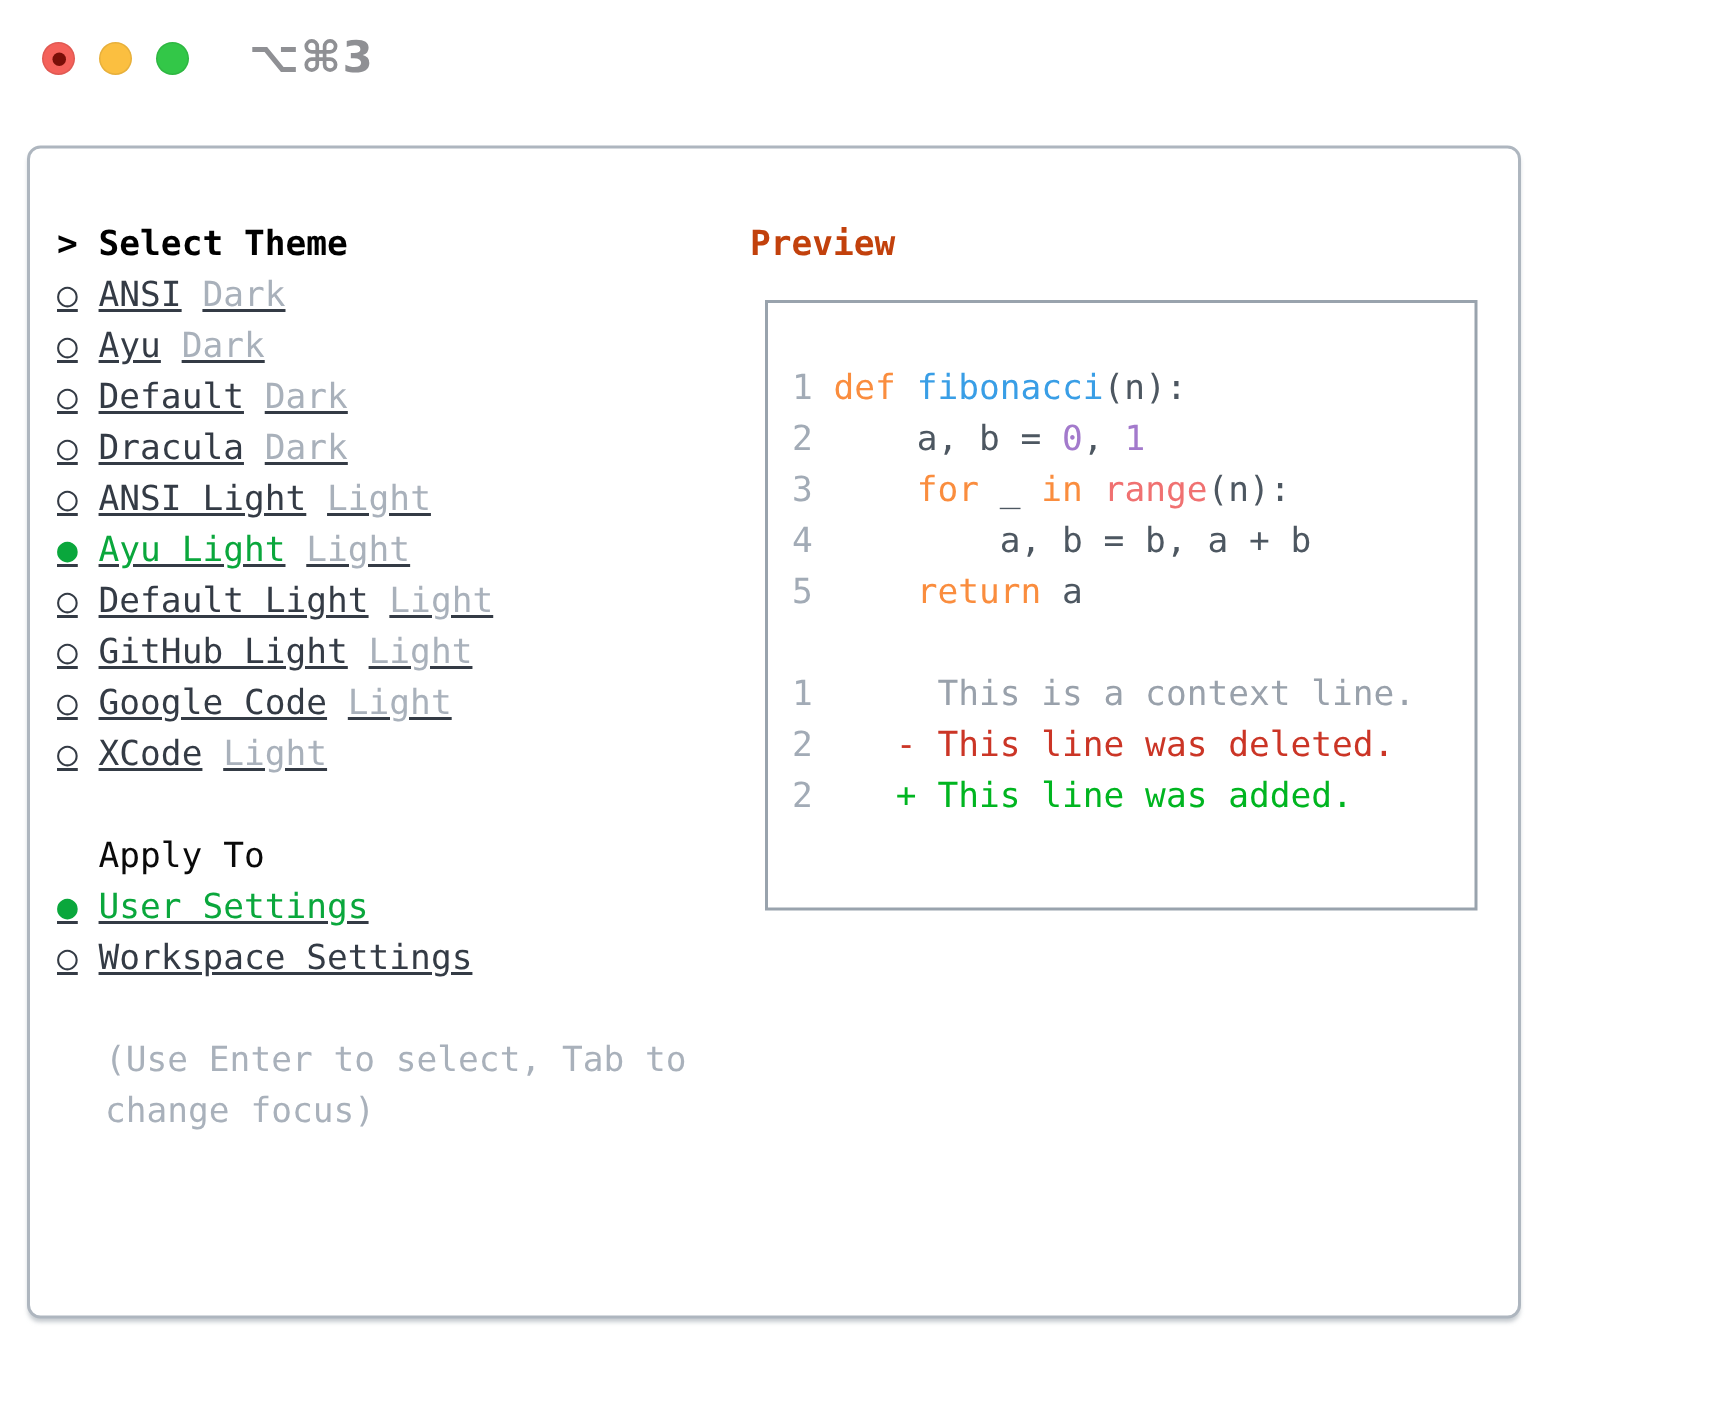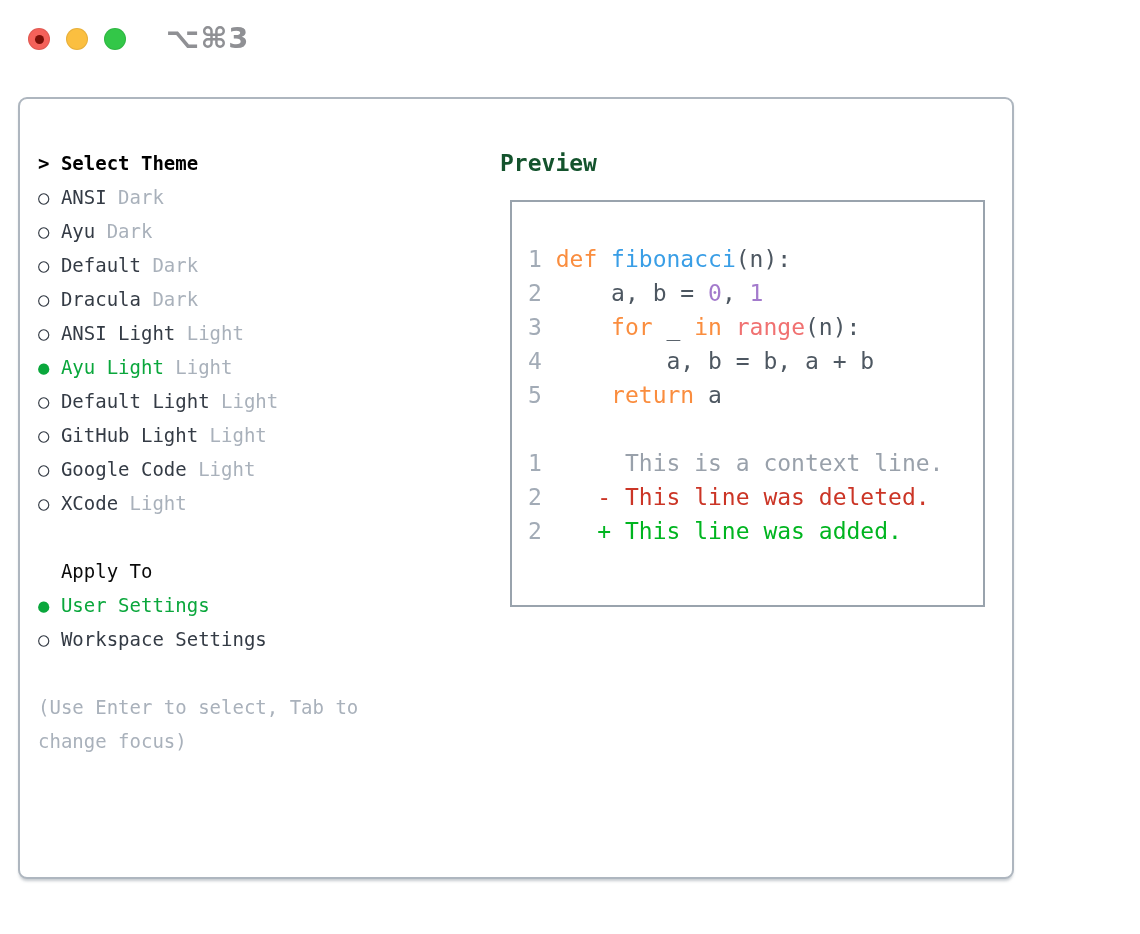--- a/index.html
+++ b/index.html
@@ -25,35 +25,35 @@
     font-family:"DejaVu Sans","Liberation Sans",sans-serif;
     font-size:29px;font-weight:bold;color:var(--shortcut_gray);letter-spacing:1px;
   }
   
   .panel{
     position:absolute;left:18px;top:97px;width:996px;height:782px;
     border:2px solid var(--panel_border);border-radius:9px;background:#fff;
     box-shadow:0 3px 3px -1px rgba(150,158,168,0.55);
     box-sizing:border-box;
   }
-  .left-col{position:absolute;left:18px;top:47px;font-size:19px;line-height:34px;}
+  .left-col{position:absolute;left:18px;top:47px;font-size:23px;line-height:34px;}
   .row,.prompt-row{height:34px;white-space:pre;color:var(--text_dark);}
-  .row{cursor:pointer;}
+  .row{cursor:pointer;text-decoration:underline;}
   .marker{color:var(--text_dark);}
   .prompt-row .marker{color:#000;font-weight:bold;}
   .heading{font-weight:bold;color:#000;margin-left:1ch;}
   .row .label{margin-left:1ch;}
   .row .tag{margin-left:1ch;color:var(--muted);}
   .row.selected .marker,.row.selected .label{color:var(--accent_green);}
   .spacer-row{height:34px;}
   .apply-heading{height:34px;padding-left:2ch;color:#0a0a0a;}
   .hint{color:var(--muted);}
-  .hint div{height:34px;white-space:pre;}
+  .hint div{height:34px;white-space:pre;margin-left:32px;}
   
-  .preview-title{position:absolute;left:480px;top:47px;font-size:23px;line-height:34px;font-weight:bold;color:#14532d;}
+  .preview-title{position:absolute;left:480px;top:47px;font-size:23px;line-height:34px;font-weight:bold;color:#c2410c;}
   .preview-box{
     position:absolute;left:490px;top:101px;width:475px;height:407px;
     border:2px solid var(--preview_border);box-sizing:border-box;background:#fff;
   }
   #code{margin:0;padding:40px 0 0 16px;font-size:23px;line-height:34px;font-family:inherit;}
   .code-line{height:34px;white-space:pre;}
   .tk-ln{color:var(--line_number);}
   .tk-code{color:var(--code_text);}
   .tk-kw{color:var(--code_keyword);}
   .tk-fn{color:var(--code_function);}

